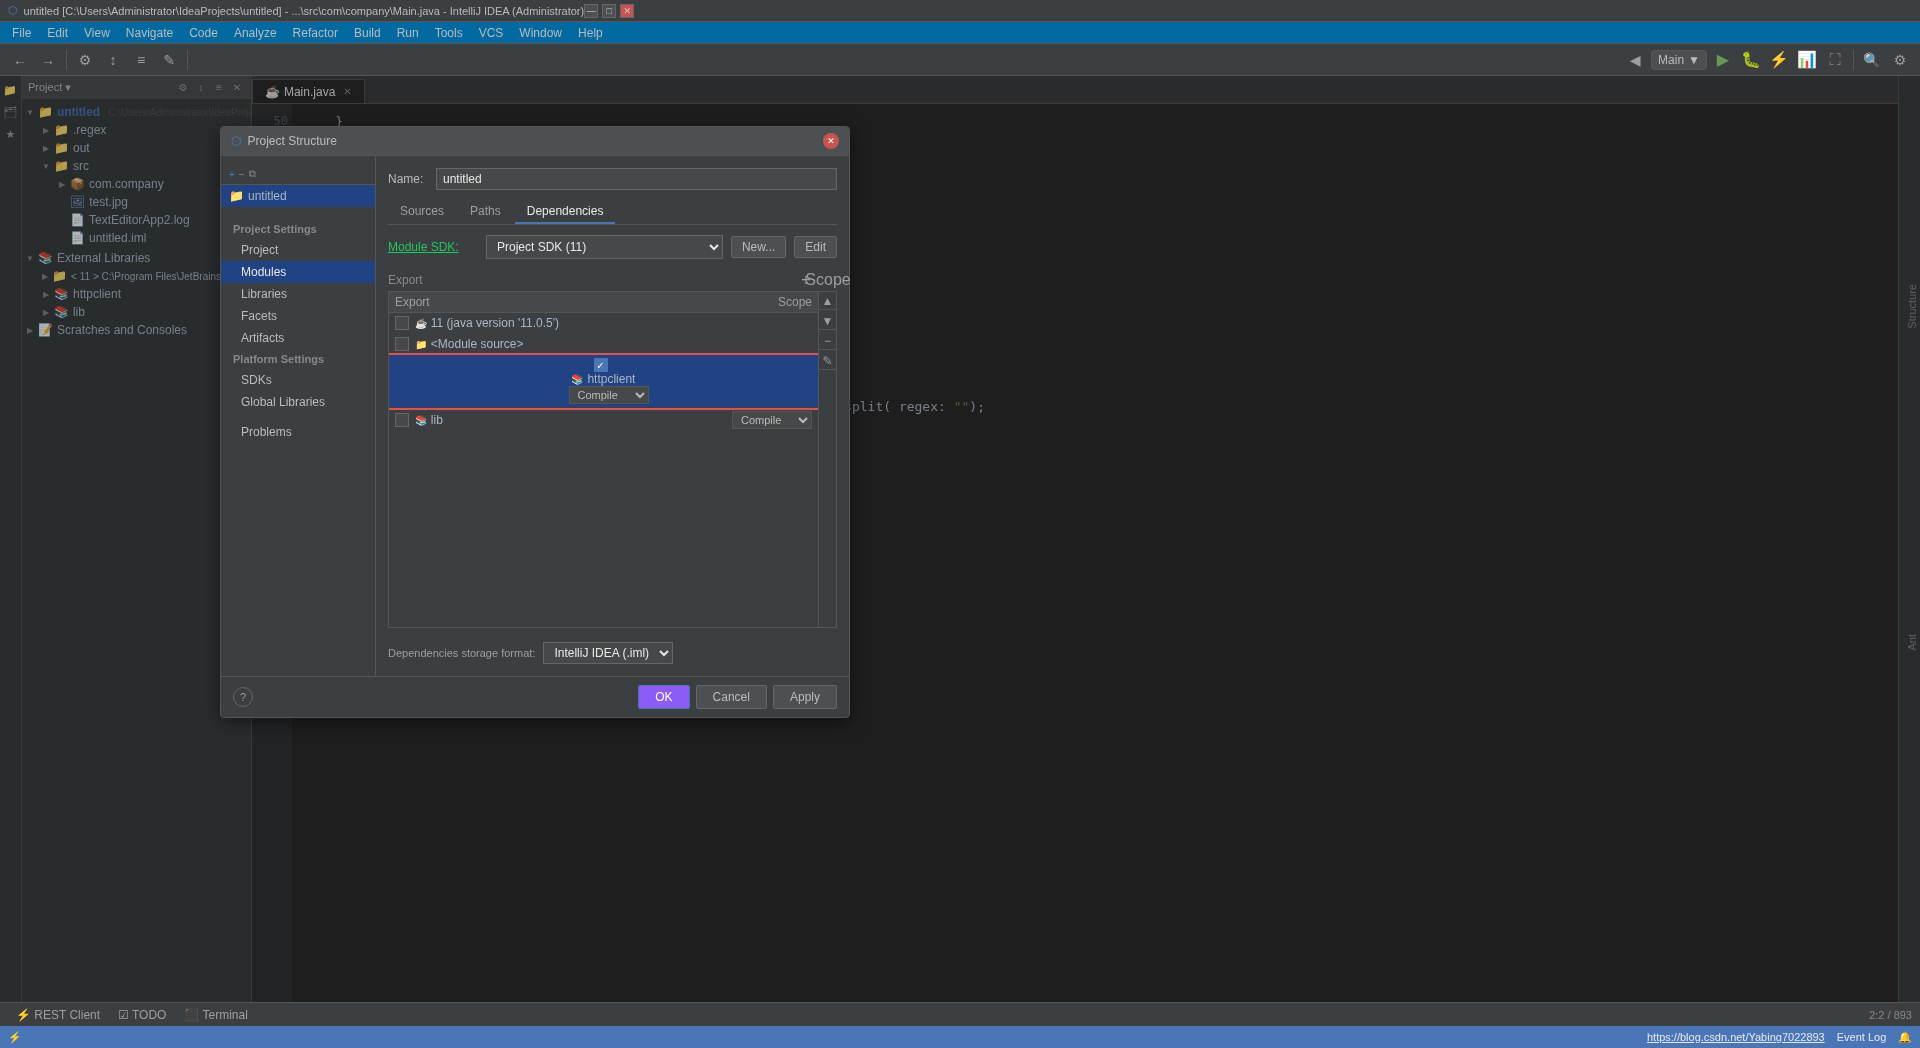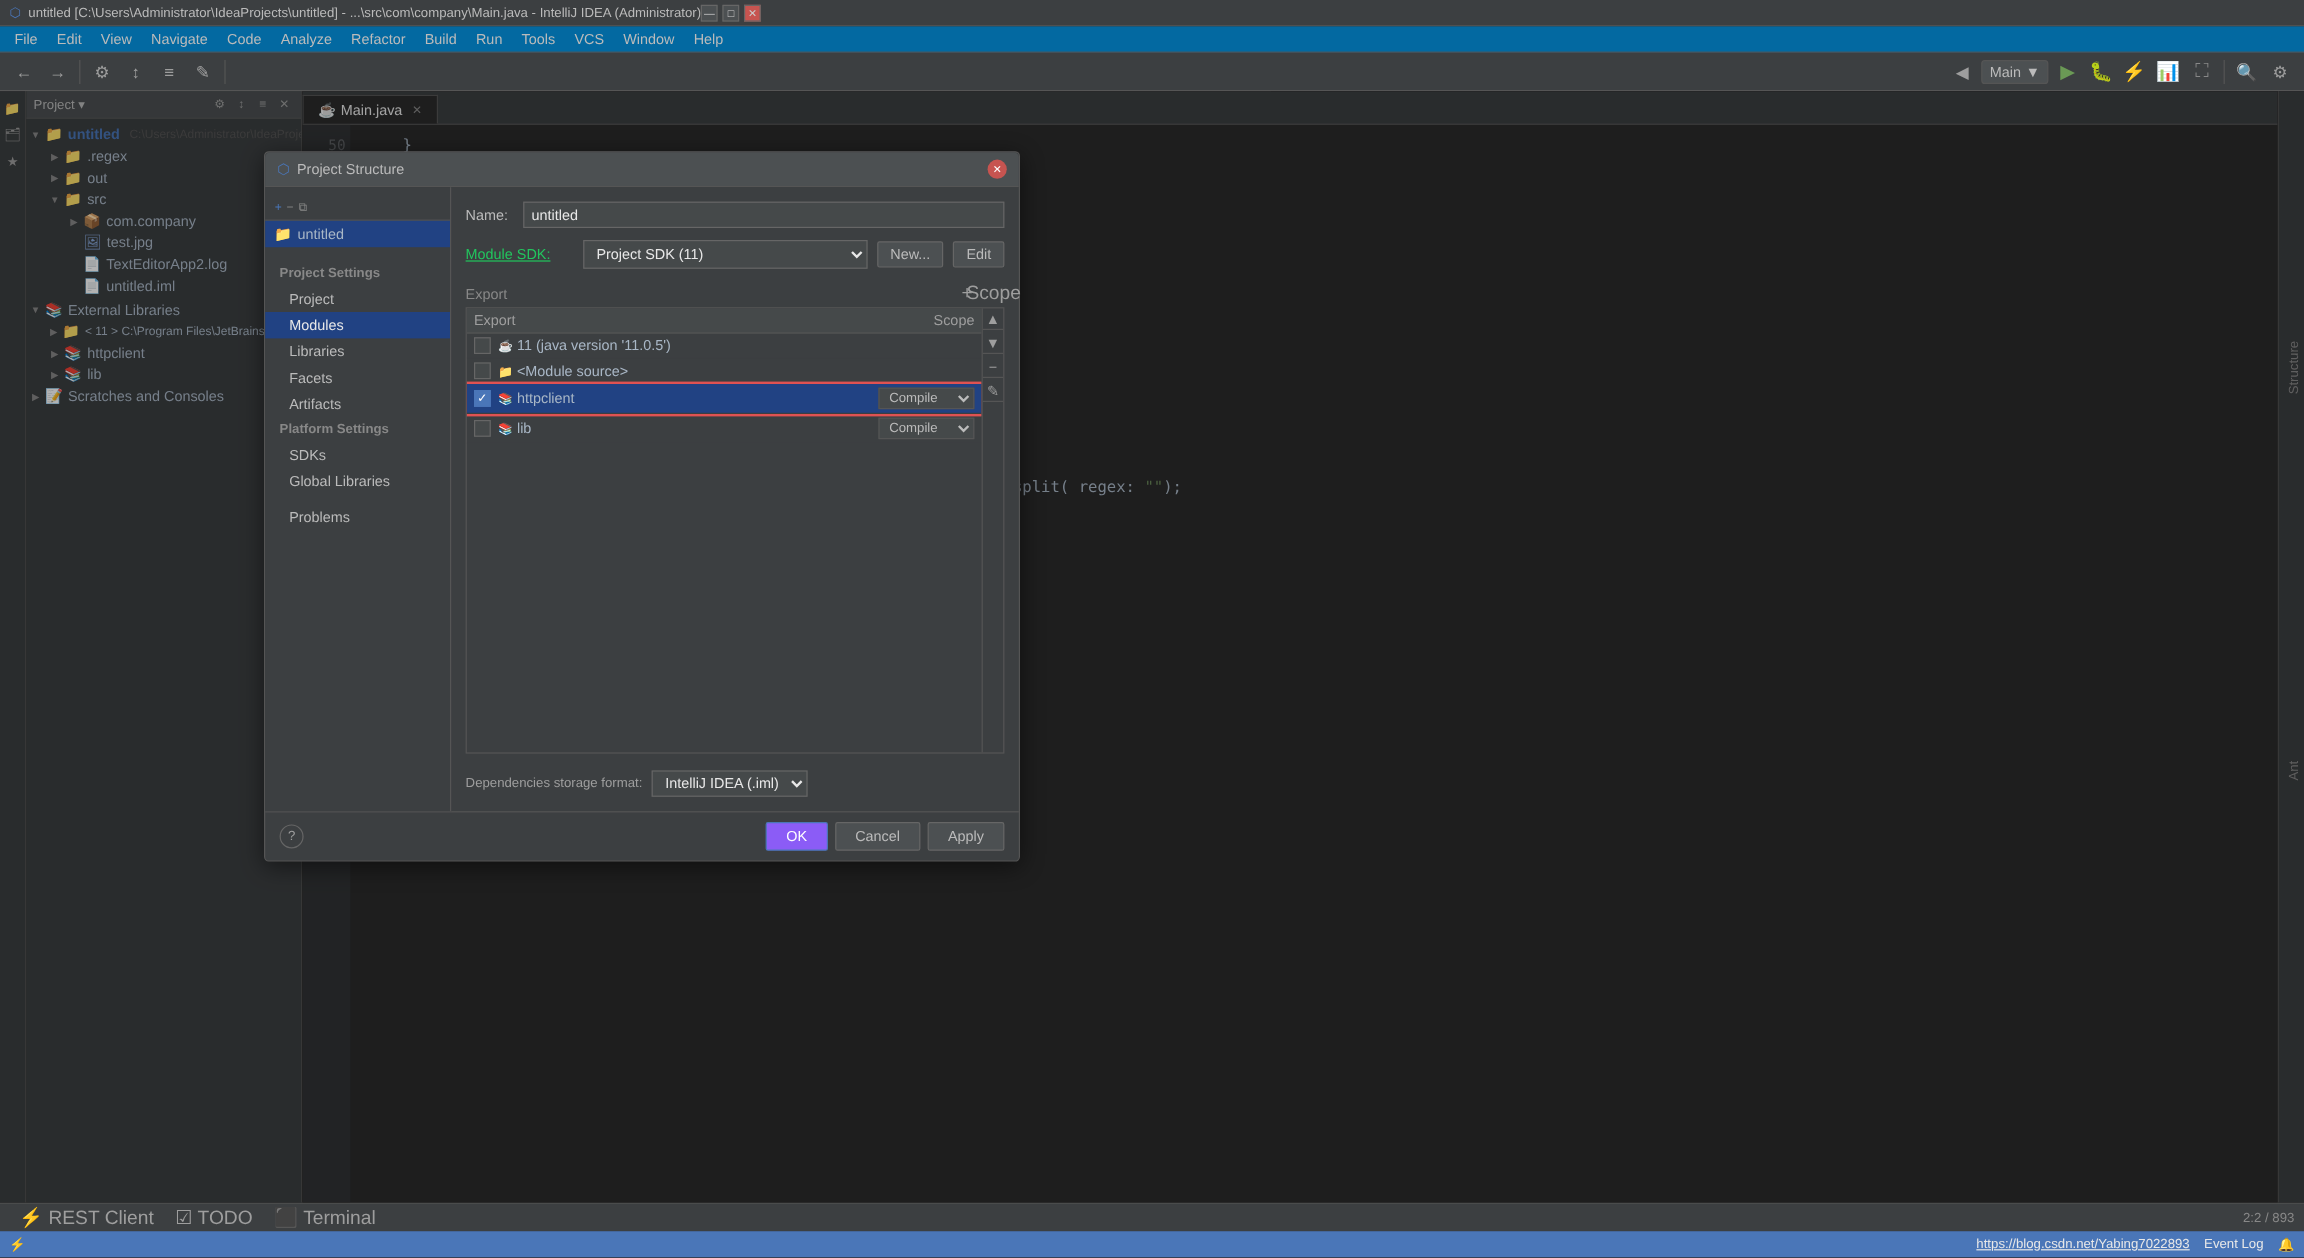--- a/index.html
+++ b/index.html
@@ -270,21 +270,21 @@
       gap: 12px;
     }
     .bottom-tabs {
       display: flex;
       gap: 2px;
     }
     .bottom-tab {
       padding: 2px 8px;
       cursor: pointer;
       color: #9e9e9e;
-      font-size: 16px;
+      font-size: 12px;
     }
 
     
     .status-bar {
       background: #4a76b8;
       height: 22px;
       display: flex;
       align-items: center;
       padding: 0 8px;
       font-size: 11px;
@@ -640,20 +640,21 @@
 
     .tab-x {
       font-size: 10px;
       color: #888;
       margin-left: 4px;
       cursor: pointer;
     }
 
     .red-border {
       outline: 2px solid #e05252;
+      flex-direction: column;
     }
   </style>
 </head>
 <body>
 
 <div class="title-bar">
   <span style="color:#4a76b8;margin-right:6px;">⬡</span>
   <span>untitled [C:\Users\Administrator\IdeaProjects\untitled] - ...\src\com\company\Main.java - IntelliJ IDEA (Administrator)</span>
   <div class="title-bar-controls">
     <div class="title-btn">—</div>
@@ -880,20 +881,25 @@
           <div class="dialog-nav-item" style="margin-top:8px;">Problems</div>
         </div>
 
         <div class="dialog-right">
 
           <div class="name-row">
             <span class="name-label">Name:</span>
             <input class="name-input" value="untitled" style="">
           </div>
 
+          <div class="dialog-tabs">
+            <div class="dialog-tab">Sources</div>
+            <div class="dialog-tab">Paths</div>
+            <div class="dialog-tab active">Dependencies</div>
+          </div>
 
           <div class="sdk-row">
             <span class="sdk-label">Module SDK:</span>
             <select class="sdk-select">
               <option>Project SDK (11)</option>
             </select>
             <button class="sdk-btn">New...</button>
             <button class="sdk-btn">Edit</button>
           </div>
 

